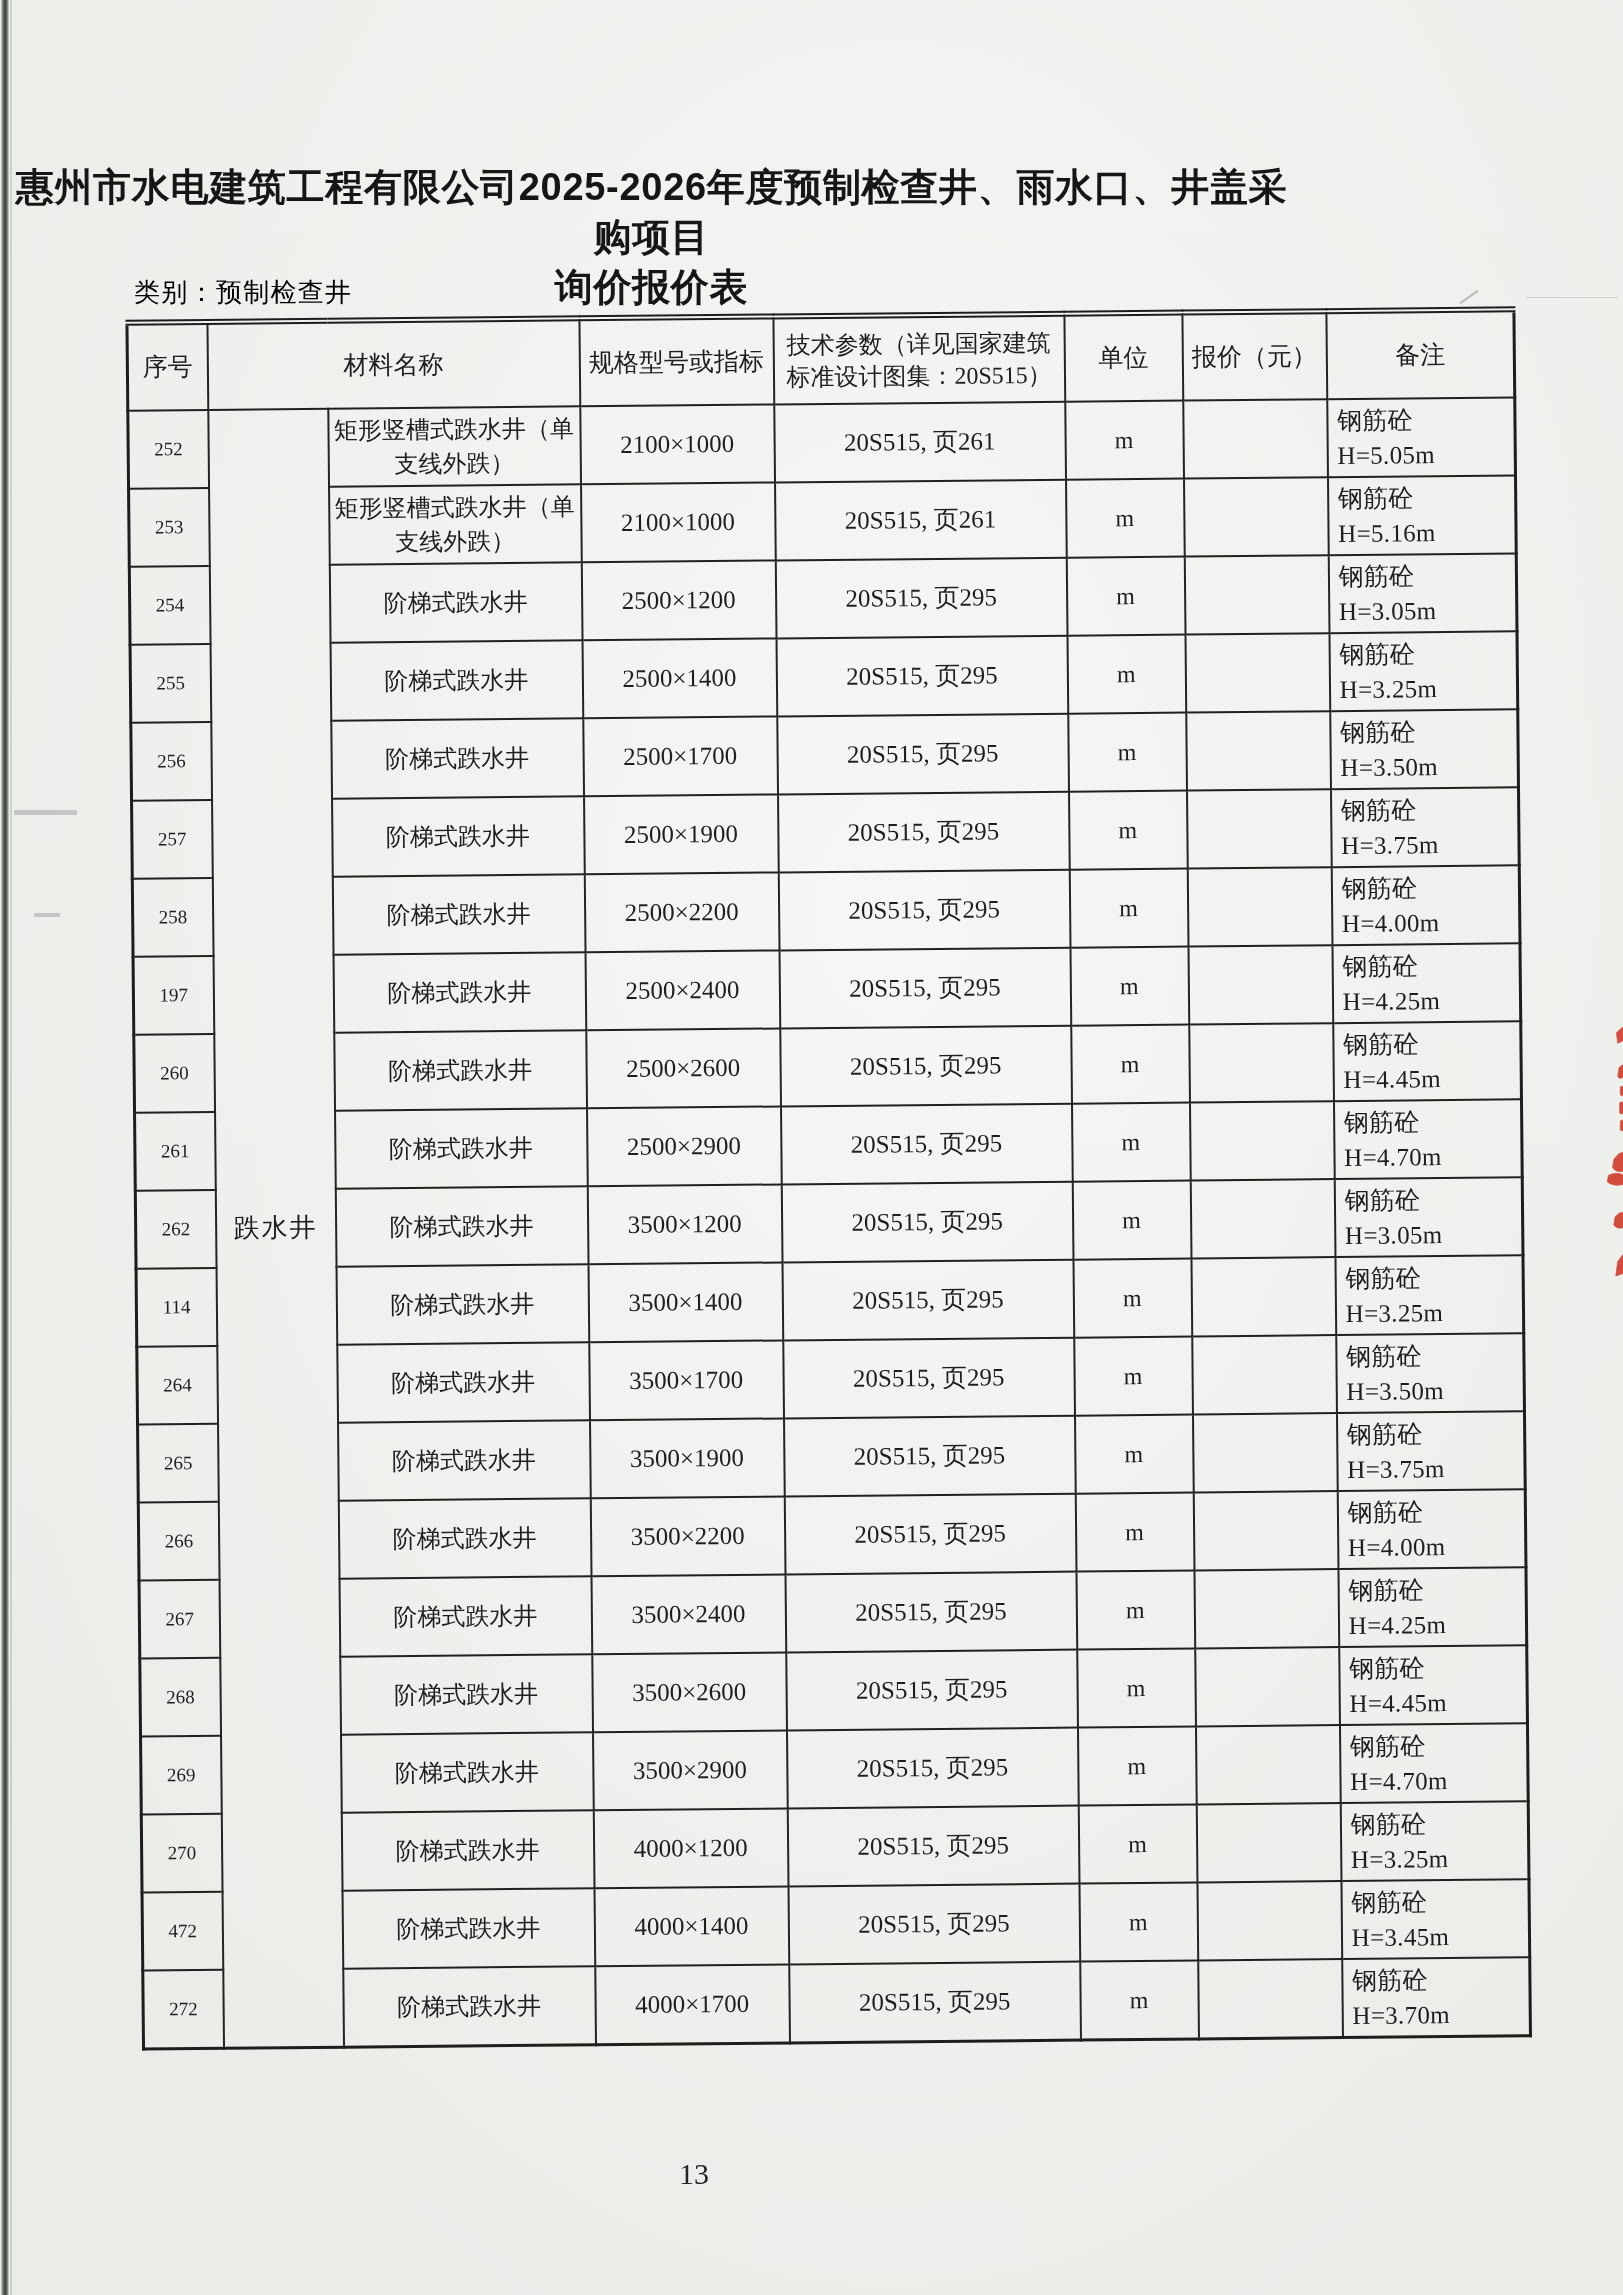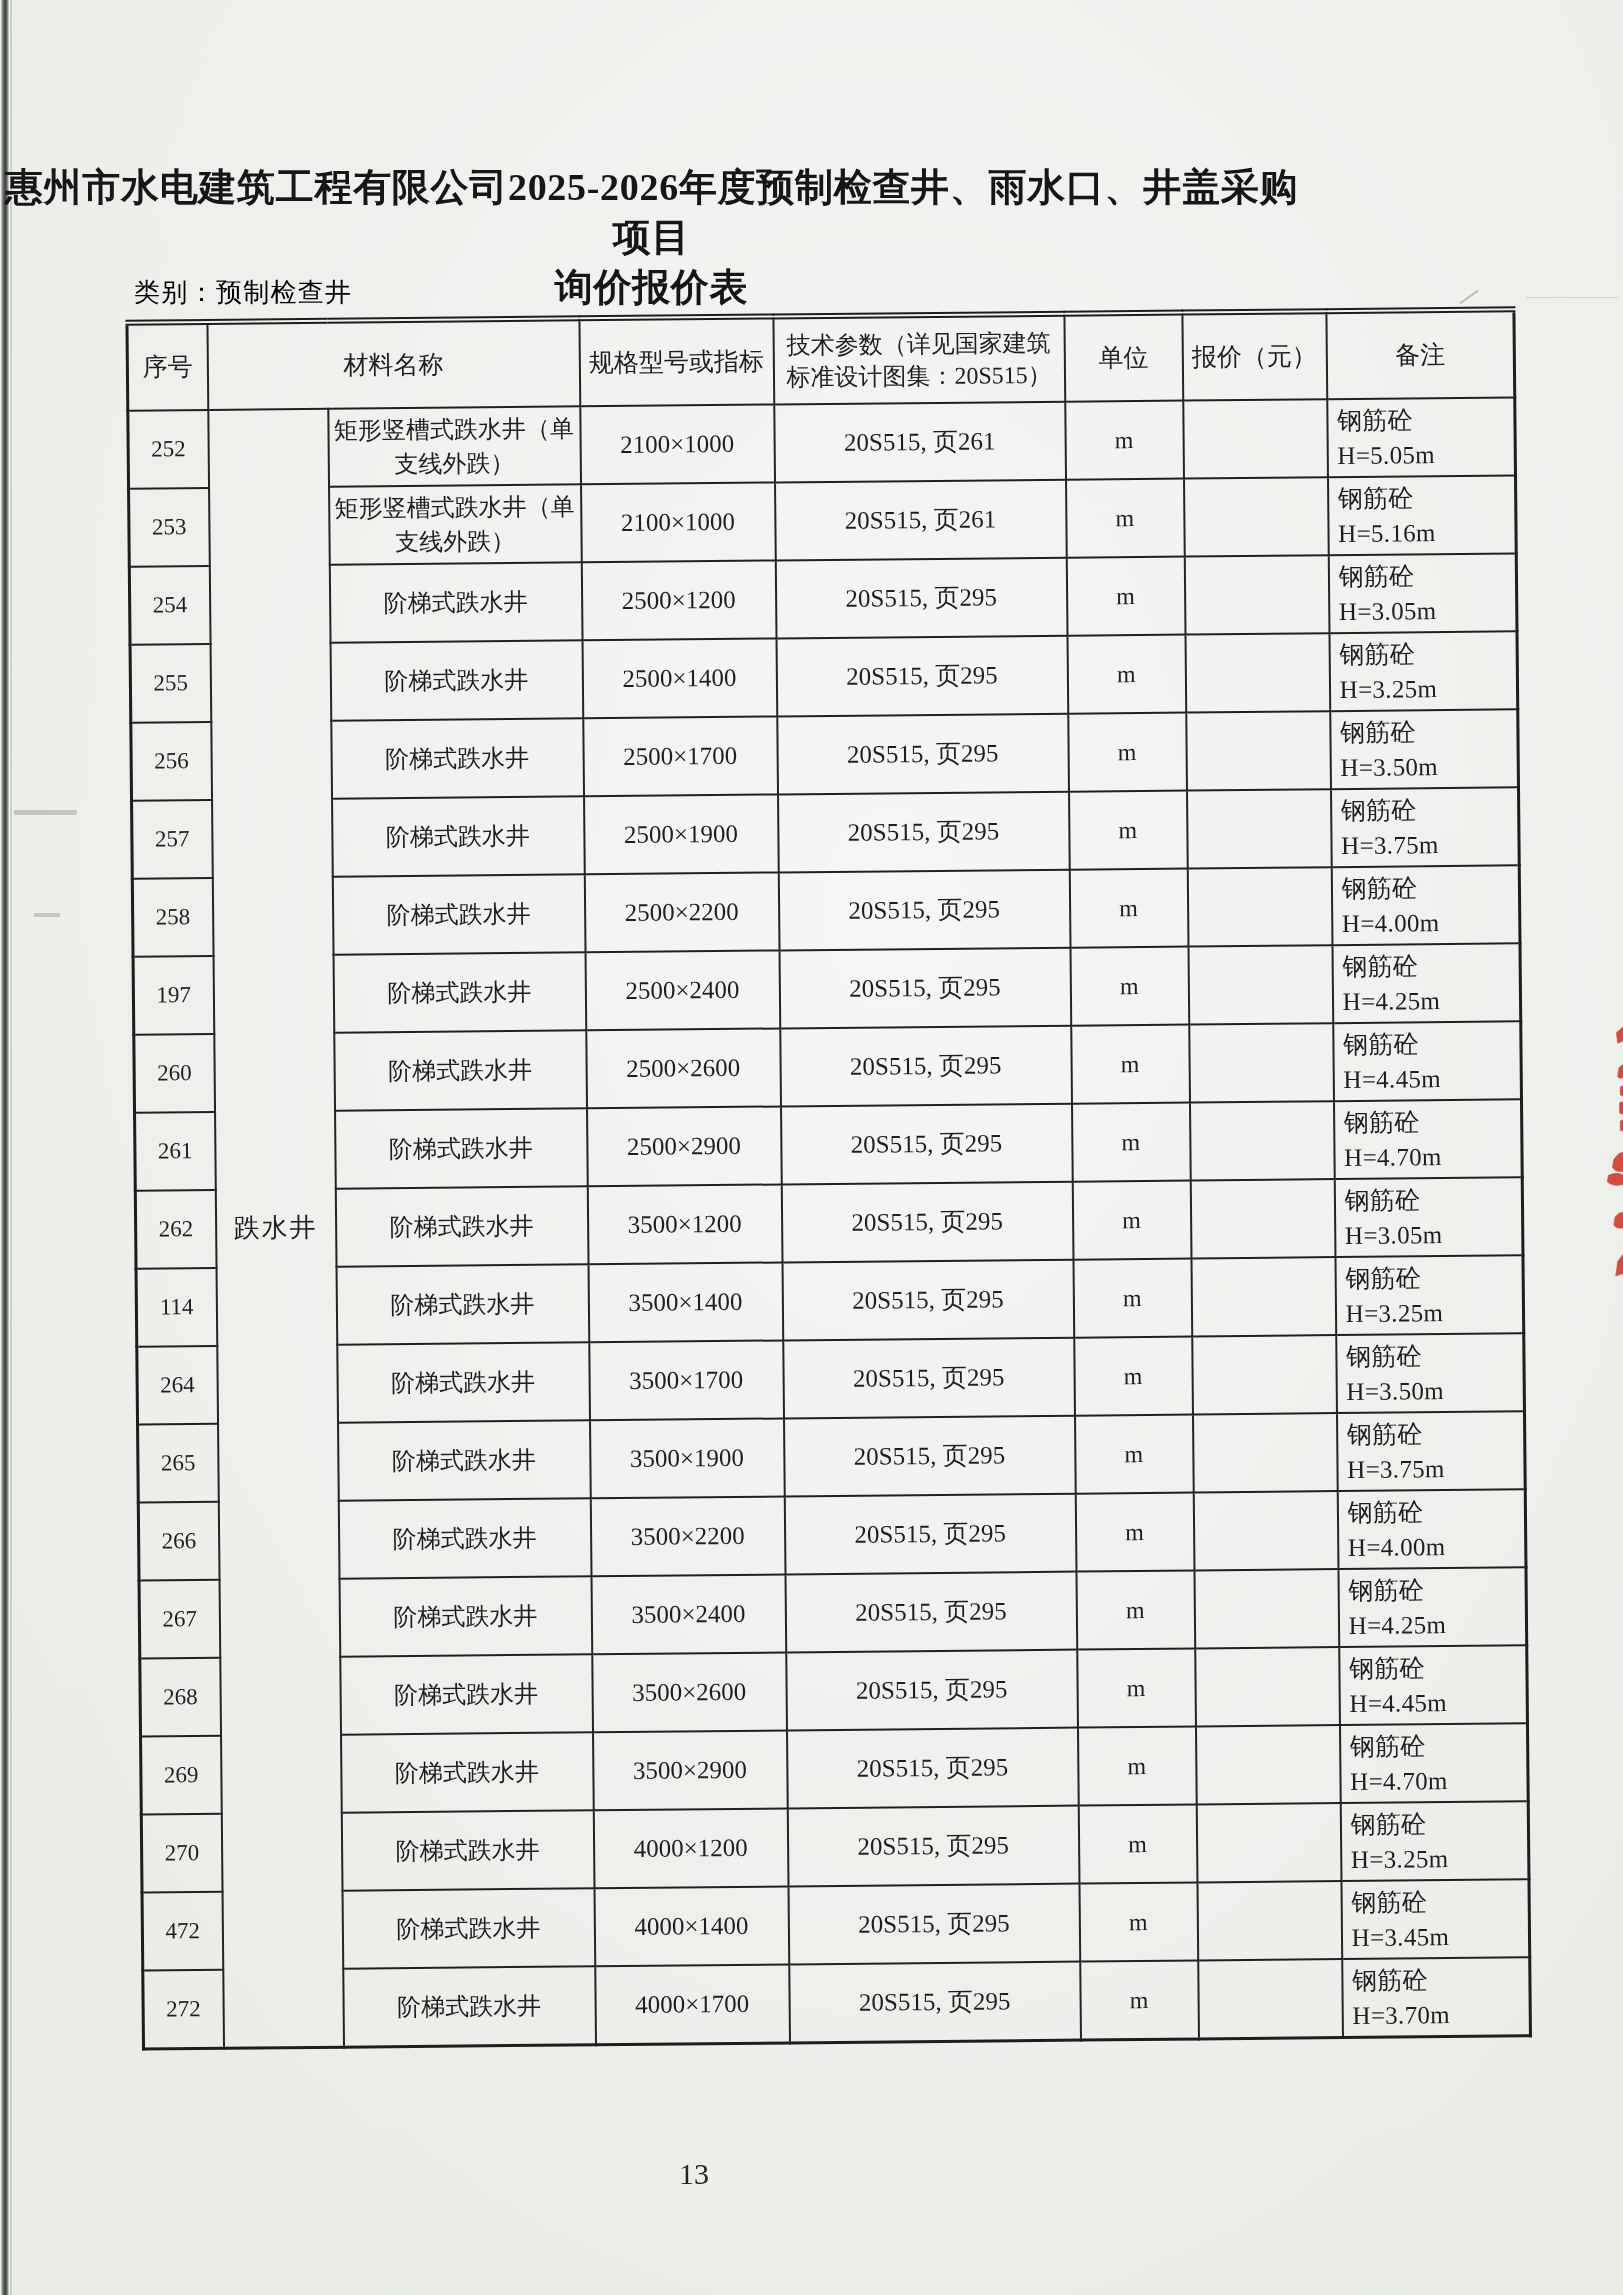--- a/index.html
+++ b/index.html
@@ -27,21 +27,21 @@
     content:"";position:absolute;left:9.2px;top:0;width:1.3px;height:100%;
     background:rgba(120,126,120,0.25);
   }
   .smudge{position:absolute;background:rgba(90,95,92,0.28);border-radius:1.3px;}
   .crease{position:absolute;height:1.3px;background:rgba(150,156,148,0.35);}
   .slash{position:absolute;width:22px;height:2px;background:rgba(110,116,110,0.4);transform:rotate(-35deg);}
 
   .title{
     position:absolute;left:0;top:162px;width:1303px;
     text-align:center;
-    font-family:Liberation Serif, serif;
+    font-family:Liberation Sans, sans-serif;
     font-weight:700;
     font-size:38px;line-height:50px;
     letter-spacing:0.7px;
     color:#161616;
   }
   .category{
     position:absolute;left:134px;top:275px;
     font-size:26px;color:#000000;letter-spacing:1.3px;
   }
 
@@ -67,21 +67,21 @@
     color:#1e1e1e;
     font-weight:normal;
   }
   .quote thead th{height:84px;line-height:1.35;}
   .quote tbody td{height:76px;line-height:1.42;}
   .quote .th-tech{font-size:24px;padding:0 3.9px;}
   .quote td.cell-name{word-break:break-all;font-size:24px;padding:0 3.9px;}
   .quote td.cell-remark{text-align:left;padding-left:9.2px;font-size:25px;letter-spacing:0.3px;}
   .quote td.cell-unit{font-size:24px;}
   .quote td.group-cell{font-size:26px;letter-spacing:2px;}
-  .quote td.cell-no{font-size:23px;}
+  .quote td.cell-no{font-size:19px;}
 
   .page-number{
     position:absolute;left:0;top:2157px;width:1388px;
     text-align:center;font-size:30px;color:#242424;
   }
   .red-marks{position:absolute;left:1602px;top:1021px;}
 </style>
 </head>
 <body>
 

